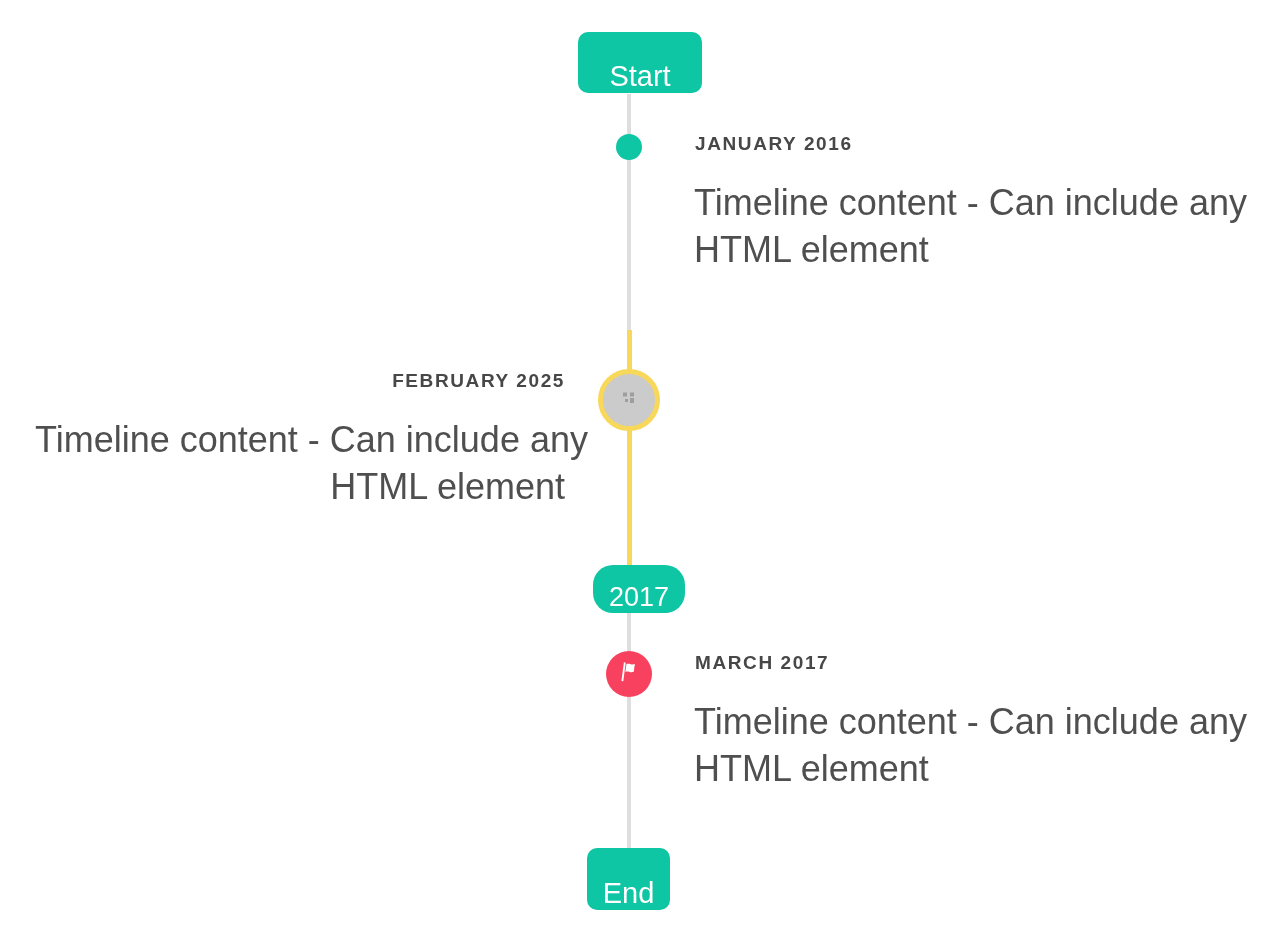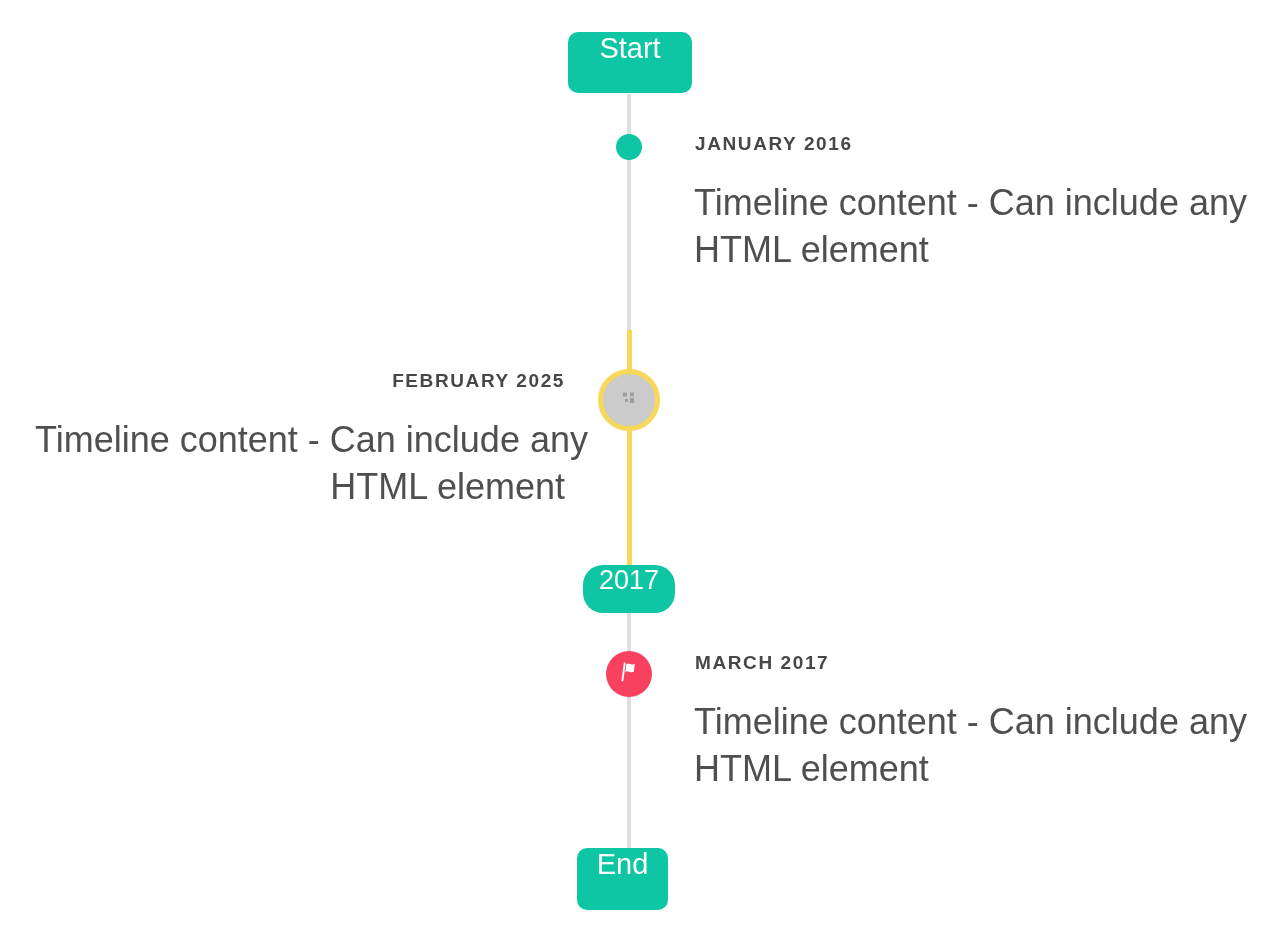--- a/index.html
+++ b/index.html
@@ -28,26 +28,27 @@
     background:var(--line);
   }
   .tl-line-highlight{
     position:absolute;left:627px;top:330px;width:5px;height:235px;
     background:var(--warning);
   }
 
   
   .badge{
     position:absolute;background:var(--accent);color:var(--badge_text);
-    border-radius:10px;display:flex;align-items:flex-start;justify-content:center;
+    border-radius:10px;display:flex;align-items:flex-end;justify-content:center;
     font-weight:400;
+    margin-left:10px;
   }
   .badge-start{left:568px;top:32px;width:124px;height:61px;font-size:29px;}
   .badge-year{left:583px;top:565px;width:92px;height:48px;font-size:27px;border-radius:20px;}
-  .badge-end{left:577px;top:848px;width:91px;height:62px;font-size:29px;}
+  .badge-end{left:577px;top:848px;width:83px;height:62px;font-size:29px;}
 
   
   .marker{position:absolute;border-radius:50%;}
   .marker-dot{
     left:616px;top:134px;width:26px;height:26px;background:var(--accent);
   }
   .marker-image{
     left:598px;top:369px;width:62px;height:62px;
     background:var(--marker_fill);border:5px solid var(--warning);
     display:flex;align-items:center;justify-content:center;

